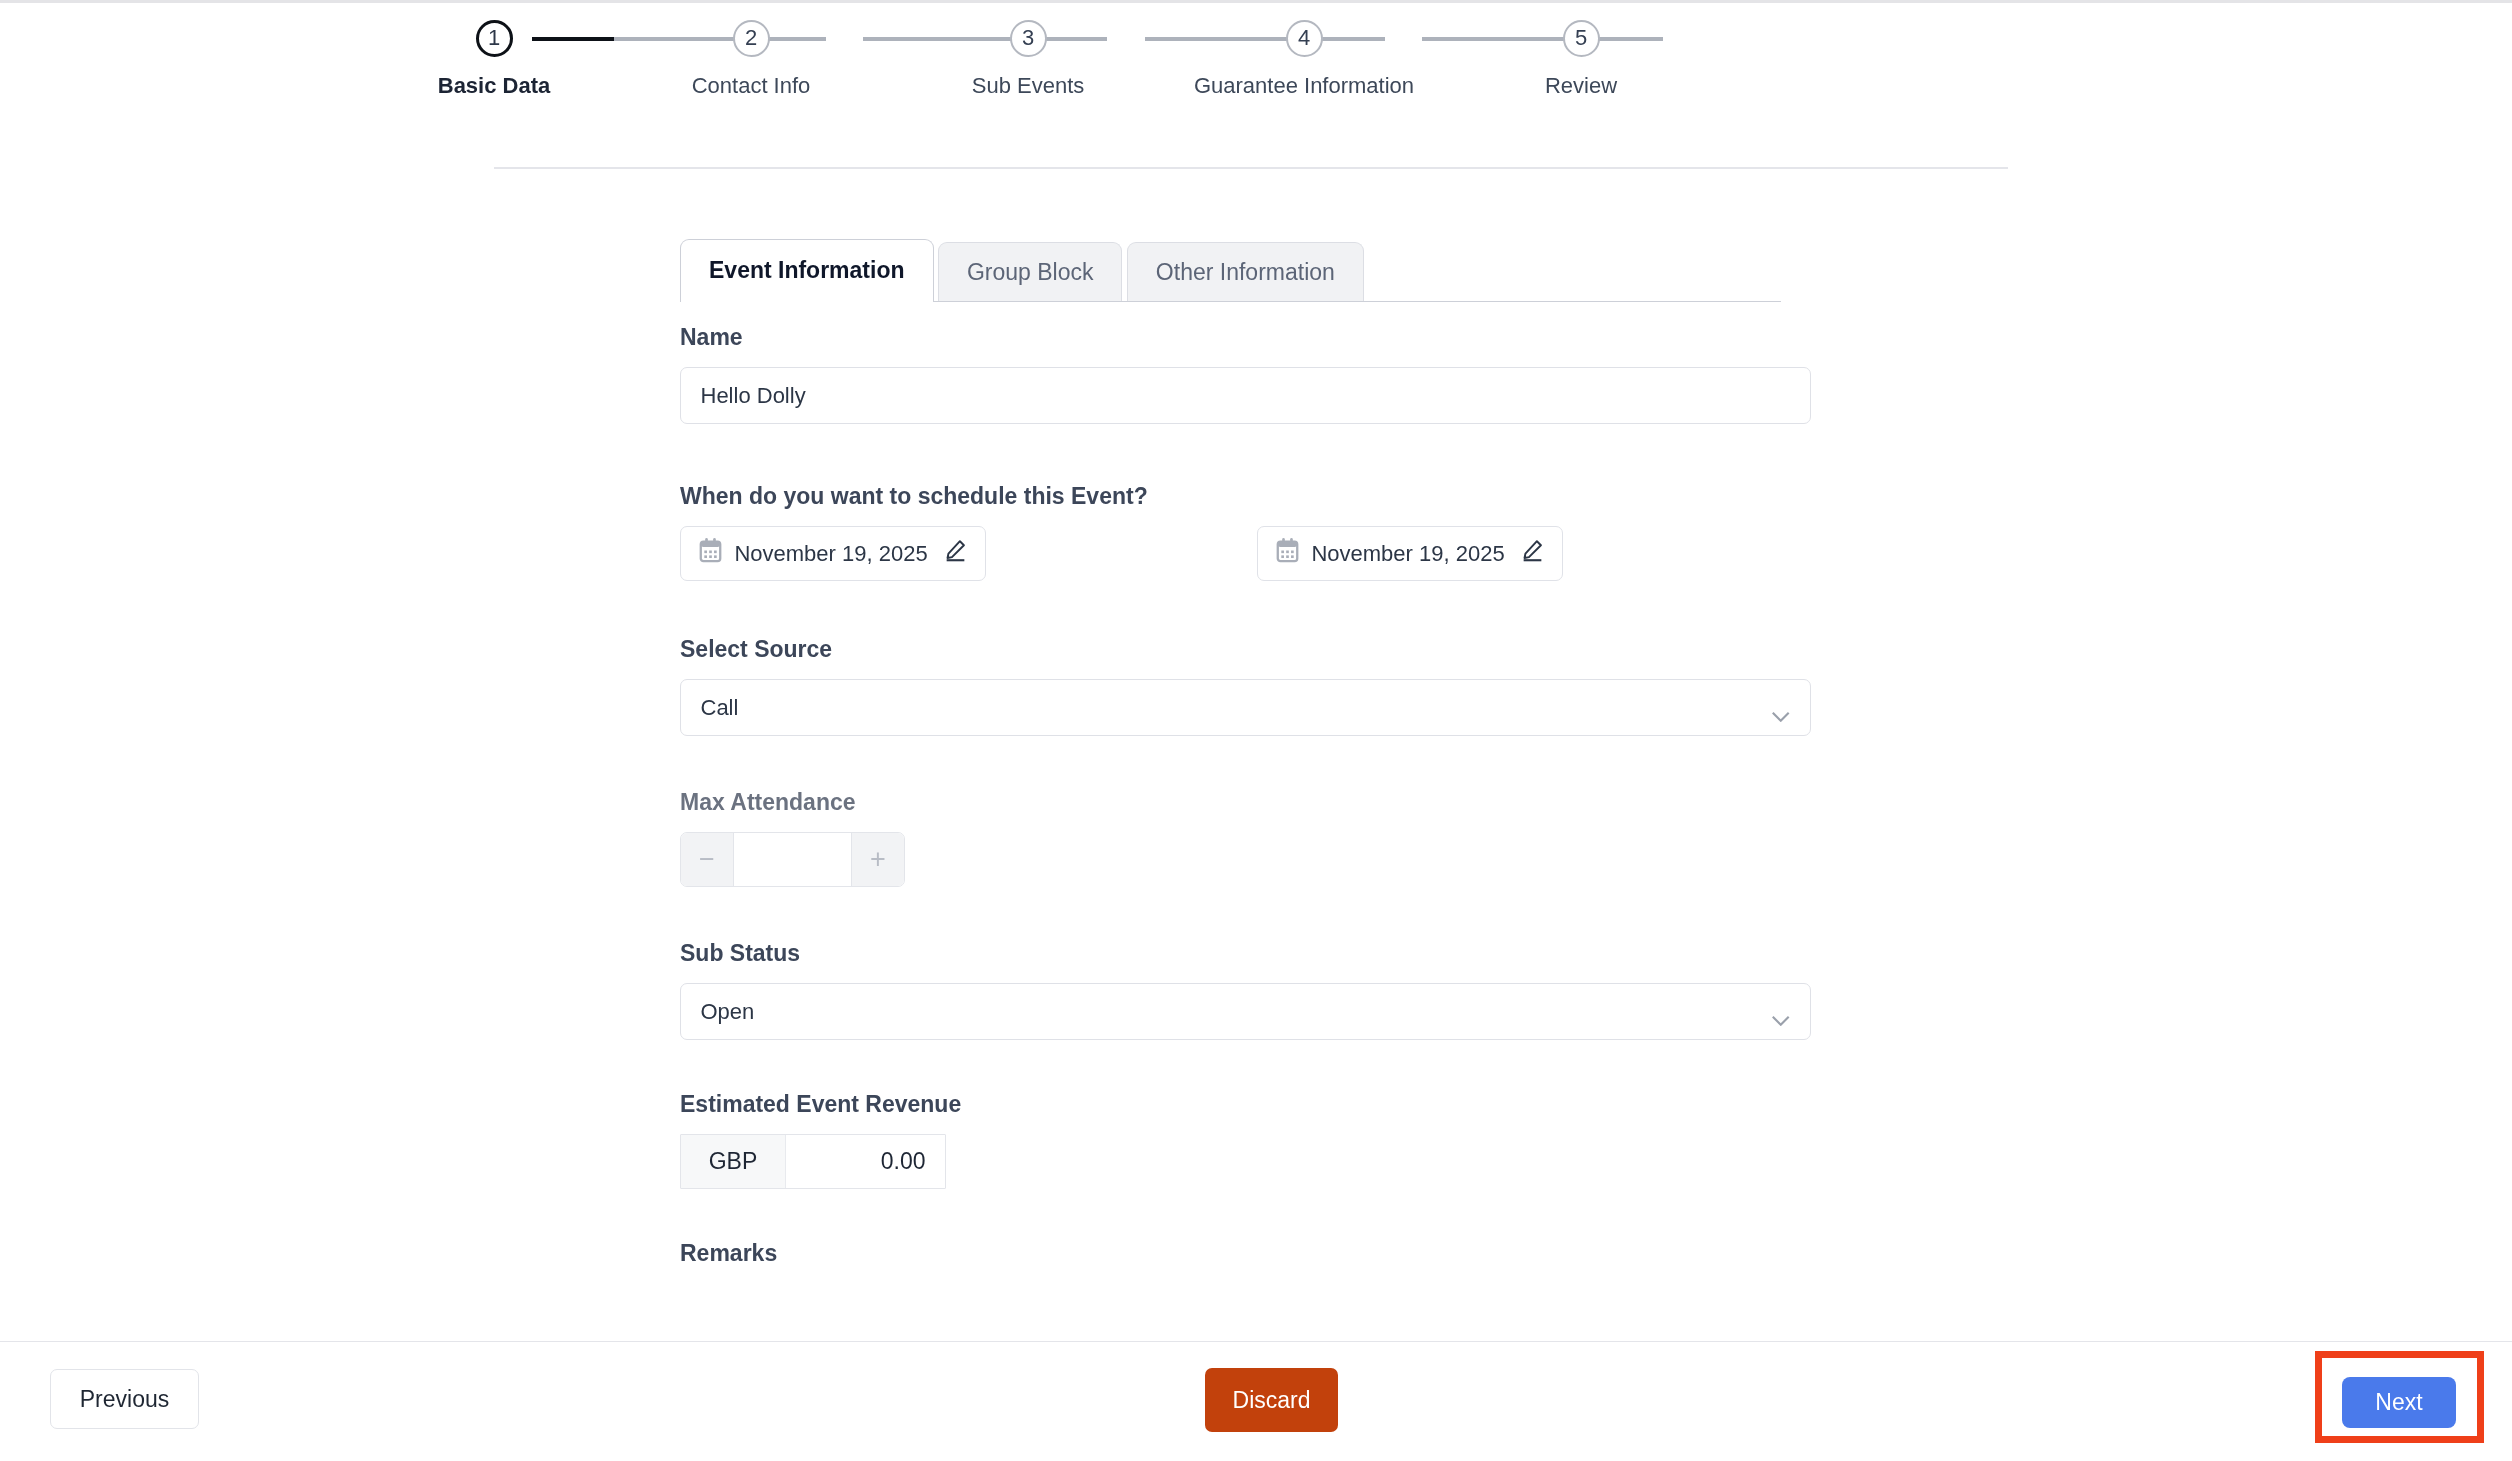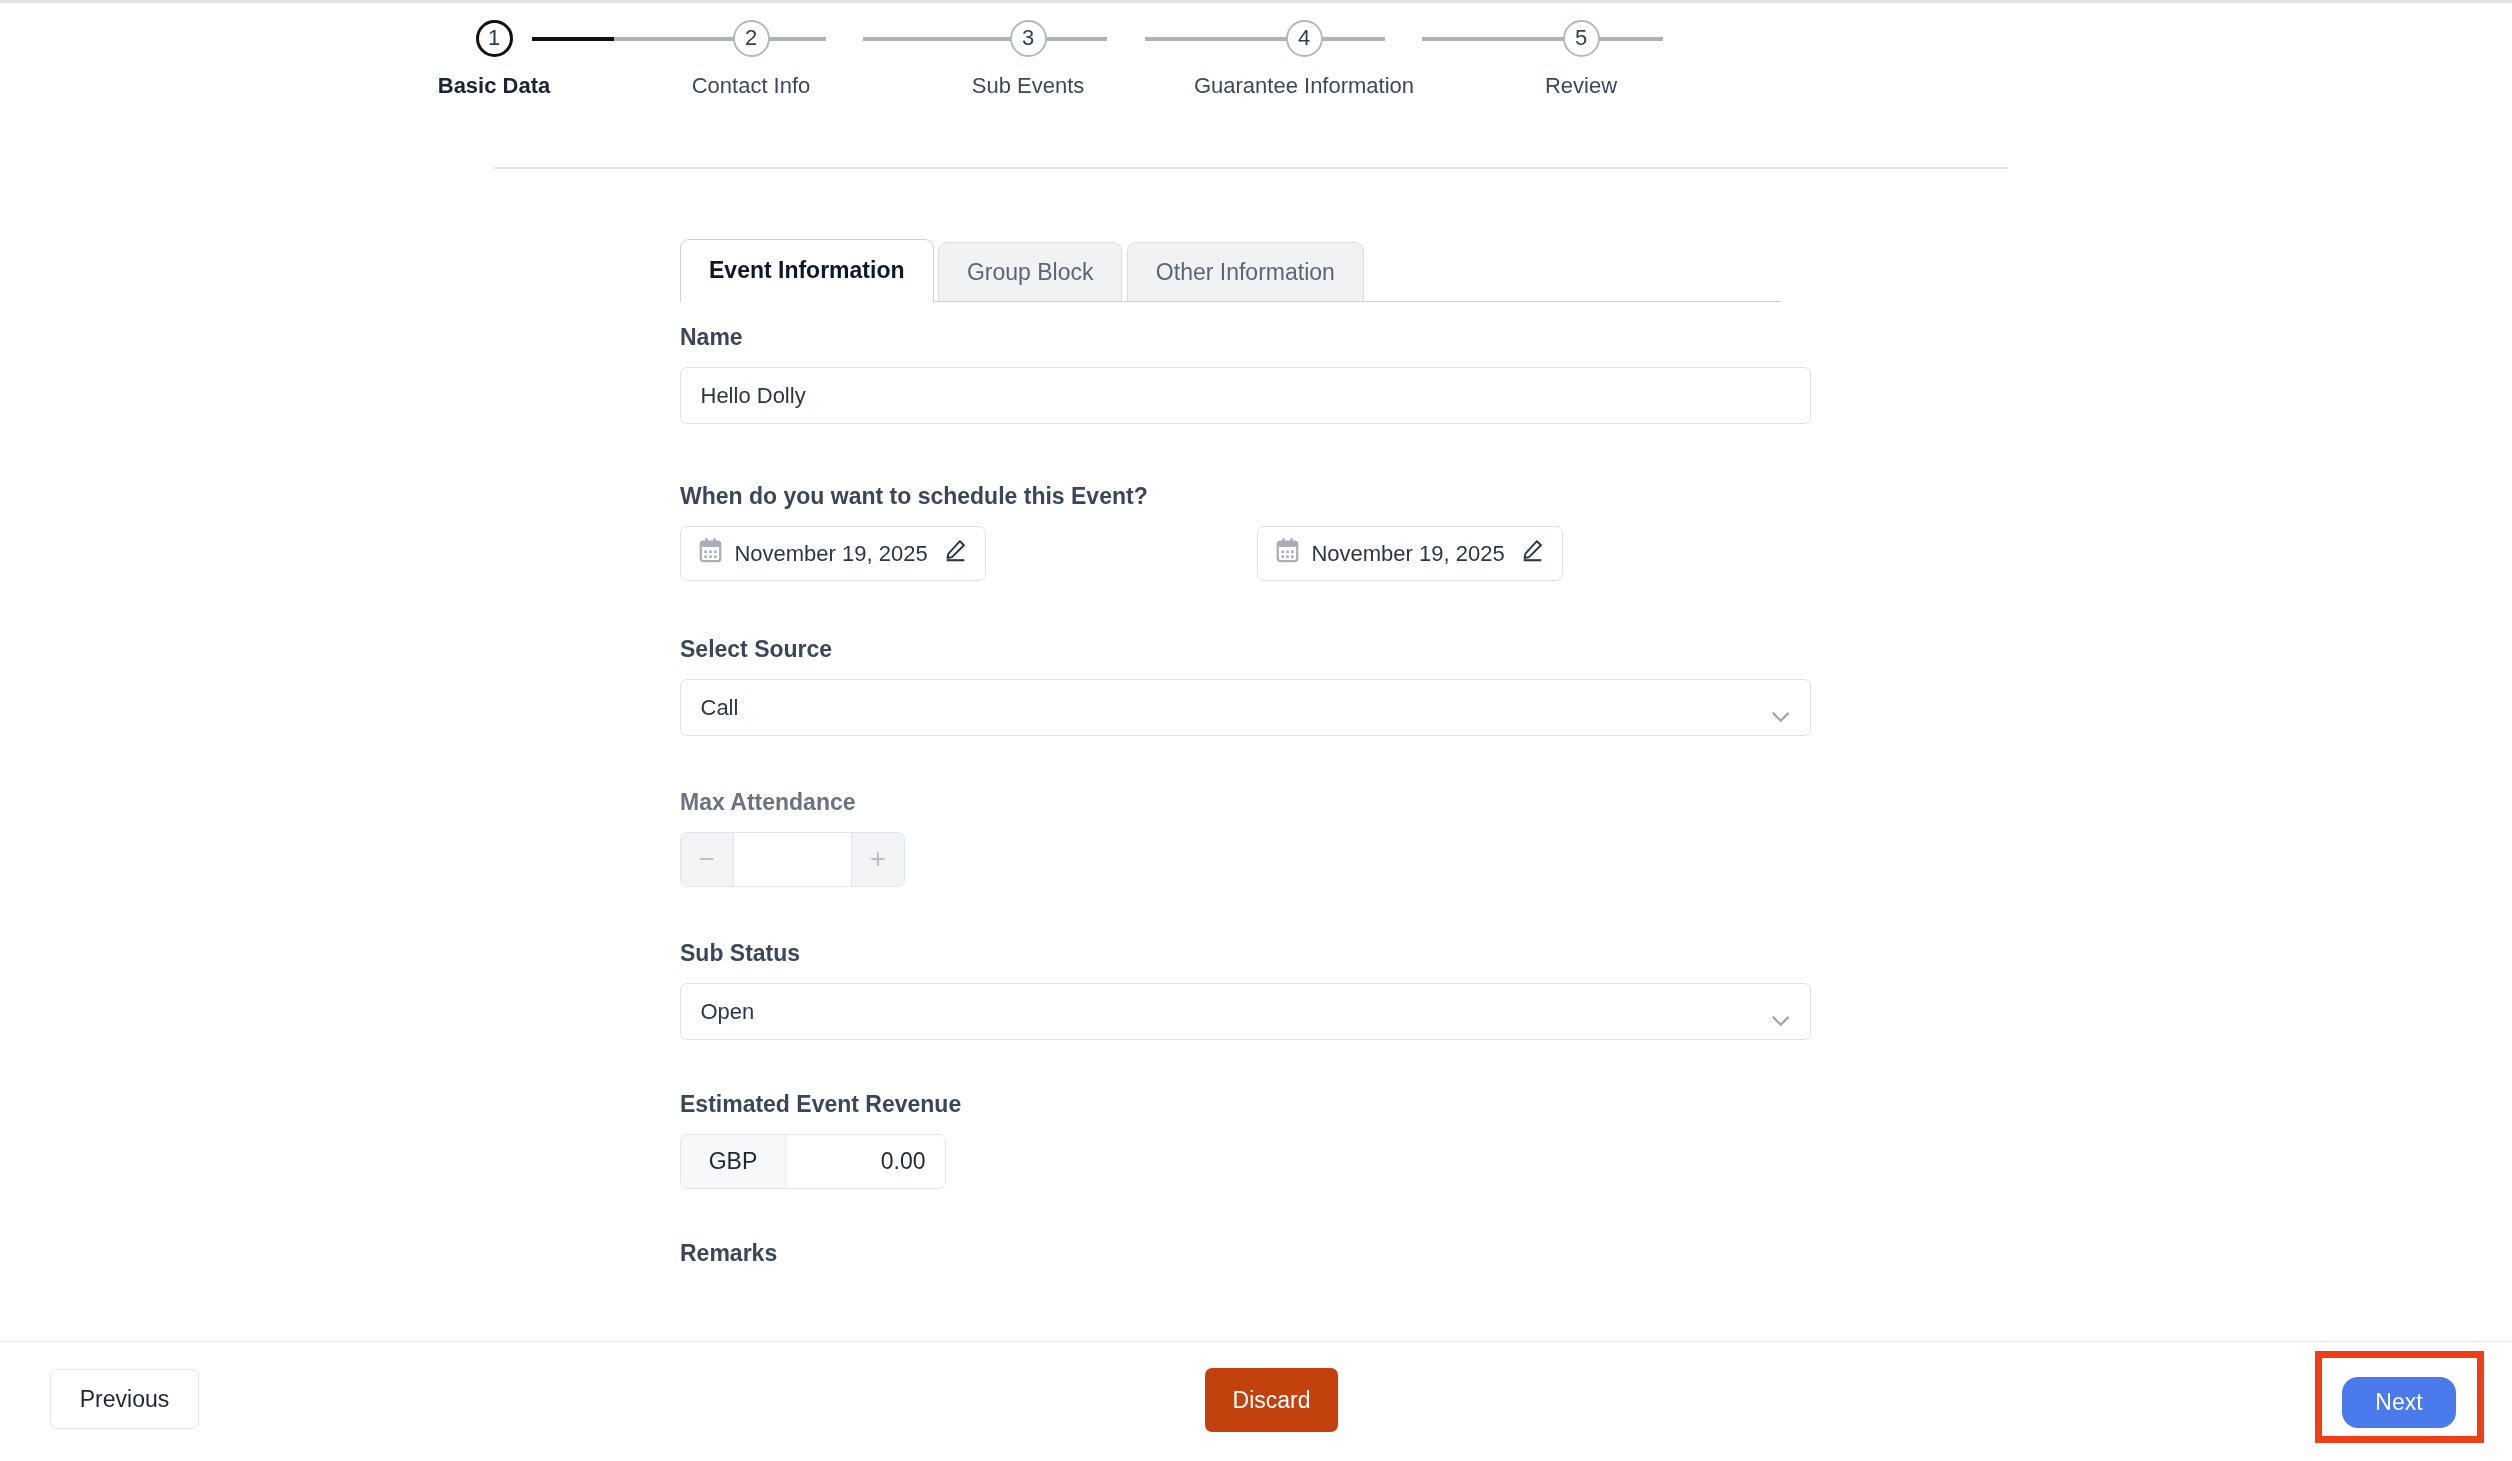--- a/index.html
+++ b/index.html
@@ -238,21 +238,21 @@
   .stepper-val {
     flex: 1;
     background: #ffffff;
   }
 
   .currency-group {
     display: flex;
     width: 266px;
     height: 55px;
     border: 1.8px solid #e3e5ea;
-    border-radius: 7px;
+    border-radius: 1px;
     overflow: hidden;
     gap: 25px;
   }
   .currency-code {
     width: 105px;
     background: #f7f8f9;
     border-right: 1.8px solid #e8eaee;
     display: flex;
     align-items: center;
     justify-content: center;
@@ -316,21 +316,21 @@
     left: 2315px; top: 1351px;
     width: 169px; height: 92px;
     border: 7px solid #ef3f19;
     background: transparent;
     z-index: 40;
   }
   .btn-next {
     position: absolute;
     left: 2342px; top: 1377px;
     width: 114px; height: 51px;
-    border-radius: 16px;
+    border-radius: 8px;
     background: #4a7aeb;
     color: #ffffff;
     font-size: 23px;
     display: flex;
     align-items: center;
     justify-content: center;
     z-index: 41;
   }
 </style>
 </head>

